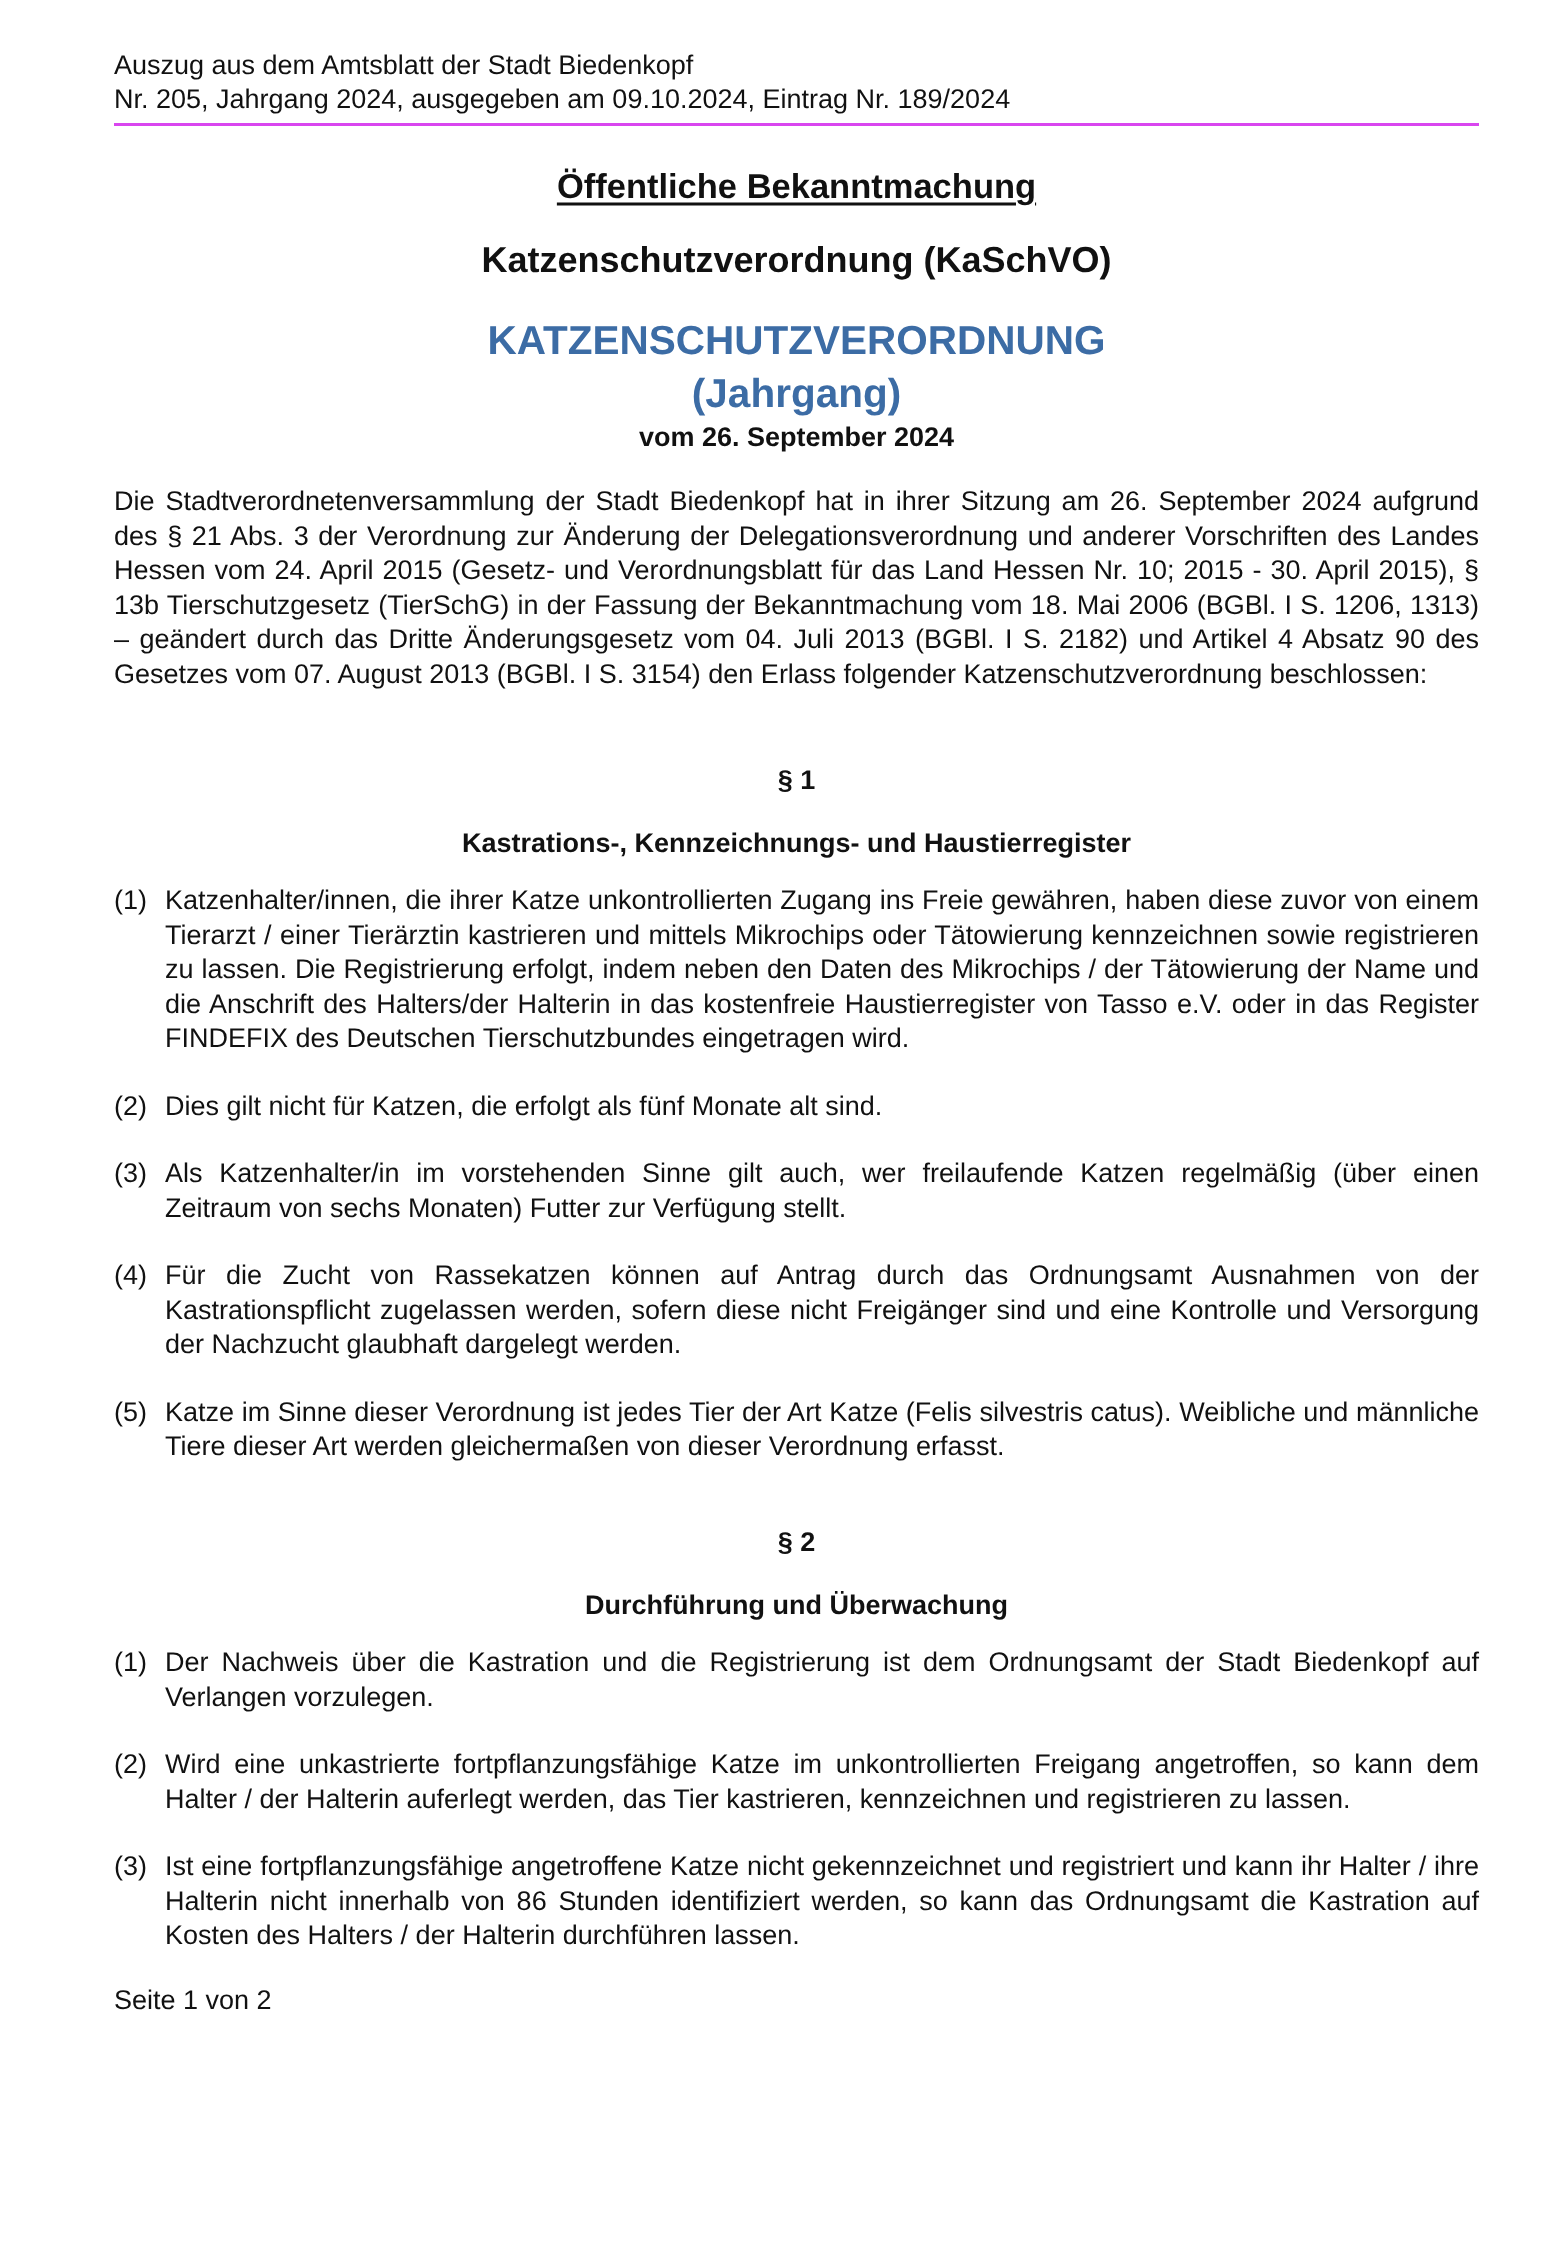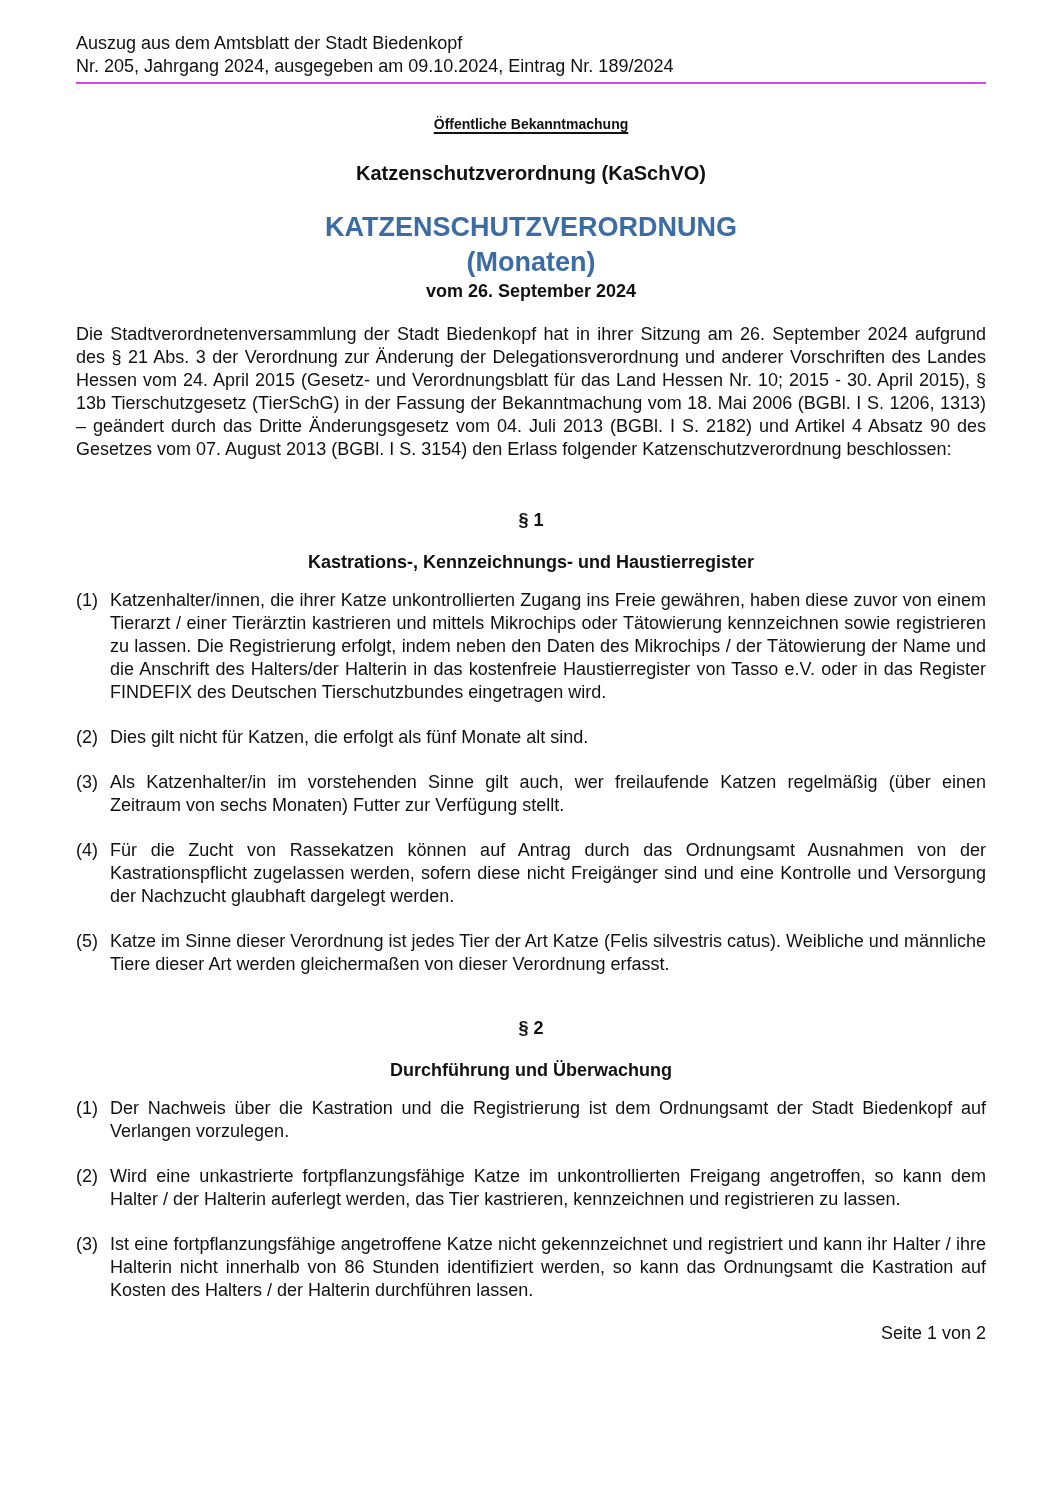--- a/index.html
+++ b/index.html
@@ -20,30 +20,30 @@
   }
   .doc-header {
     padding-bottom: 4px;
     border-bottom: 2px solid #d946ef;
   }
   .doc-header div { white-space: nowrap; }
   .announcement {
     margin-top: 29px;
     text-align: center;
     font-weight: bold;
-    font-size: 14px;
+    font-size: 23px;
     text-decoration: underline;
     text-decoration-thickness: 2px;
     text-underline-offset: 3px;
   }
   .subtitle {
     margin-top: 26px;
     text-align: center;
     font-weight: bold;
-    font-size: 20px;
+    font-size: 24px;
   }
   .main-title {
     margin-top: 25px;
     text-align: center;
     font-weight: bold;
     font-size: 27px;
     line-height: 35px;
     color: var(--accent, #3C6CA5);
   }
   .date-line {
@@ -64,40 +64,40 @@
     margin-top: 19px;
     text-align: center;
     font-weight: bold;
   }
   .sec-items .item { display: flex; margin-top: 22px; }
   .sec-items .item:first-child { margin-top: 15px; }
   .item .marker { flex: 0 0 34px; }
   .item .item-text { flex: 1; text-align: justify; }
   .page-footer {
     margin-top: 20px;
-    text-align: right;
+    text-align: left;
   }
 </style>
 </head>
 <body style="color: rgb(17, 17, 17);">
 
 <div class="page">
 
   <header class="doc-header">
     <div>Auszug aus dem Amtsblatt der Stadt Biedenkopf</div>
     <div>Nr. 205, Jahrgang 2024, ausgegeben am 09.10.2024, Eintrag Nr. 189/2024</div>
   </header>
 
   <div class="announcement">Öffentliche Bekanntmachung</div>
 
   <div class="subtitle">Katzenschutzverordnung (KaSchVO)</div>
 
   <div class="main-title">
     <div>KATZENSCHUTZVERORDNUNG</div>
-    <div>(Monaten)</div>
+    <div>(Jahrgang)</div>
   </div>
 
   <div class="date-line">vom 26. September 2024</div>
 
   <p class="intro">Die Stadtverordnetenversammlung der Stadt Biedenkopf hat in ihrer Sitzung am 26. September 2024 aufgrund des § 21 Abs. 3 der Verordnung zur Änderung der Delegationsverordnung und anderer Vorschriften des Landes Hessen vom 24. April 2015 (Gesetz- und Verordnungsblatt für das Land Hessen Nr. 10; 2015 - 30. April 2015), § 13b Tierschutzgesetz (TierSchG) in der Fassung der Bekanntmachung vom 18. Mai 2006 (BGBl. I S. 1206, 1313) – geändert durch das Dritte Änderungsgesetz vom 04. Juli 2013 (BGBl. I S. 2182) und Artikel 4 Absatz 90 des Gesetzes vom 07. August 2013 (BGBl. I S. 3154) den Erlass folgender Katzenschutzverordnung beschlossen:</p>
 
   <section class="doc-section doc-section-1">
     <div class="sec-num">§ 1</div>
     <div class="sec-title">Kastrations-, Kennzeichnungs- und Haustierregister</div>
     <div class="sec-items">

